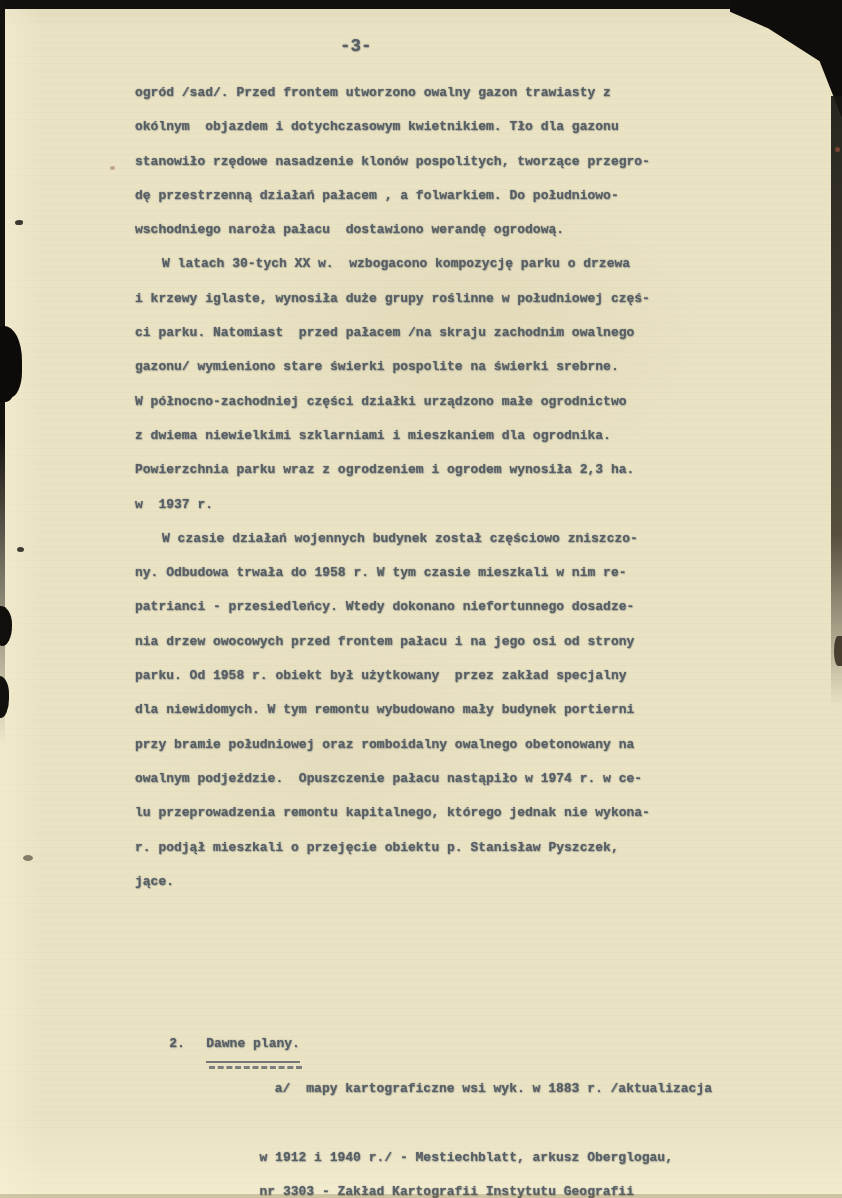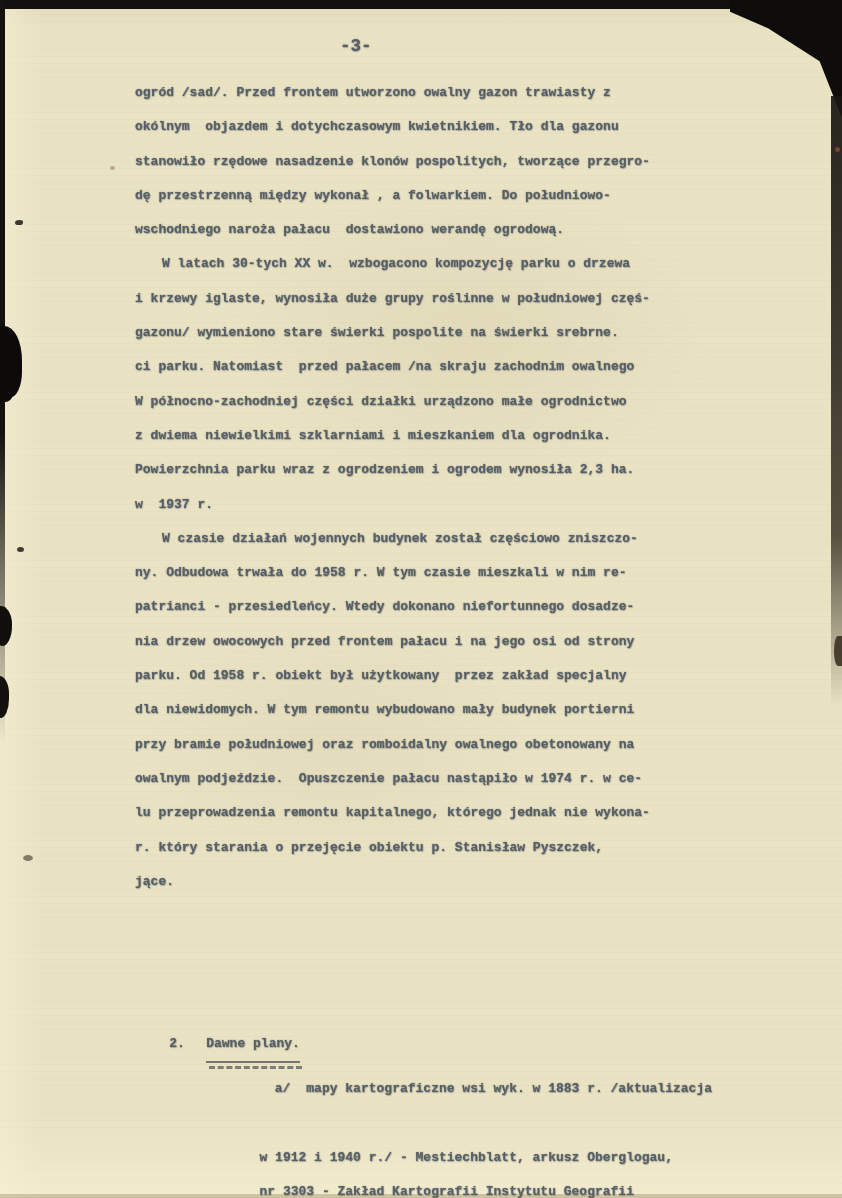--- a/index.html
+++ b/index.html
@@ -72,42 +72,42 @@
 <body>
 
 <div class="page">
 
   <div class="page-number typed">-3-</div>
 
   <div class="body-text typed">
     <div class="typed-line">ogród /sad/. Przed frontem utworzono owalny gazon trawiasty z</div>
     <div class="typed-line">okólnym  objazdem i dotychczasowym kwietnikiem. Tło dla gazonu</div>
     <div class="typed-line">stanowiło rzędowe nasadzenie klonów pospolitych, tworzące przegro-</div>
-    <div class="typed-line">dę przestrzenną między wykonał , a folwarkiem. Do południowo-</div>
+    <div class="typed-line">dę przestrzenną działań pałacem , a folwarkiem. Do południowo-</div>
     <div class="typed-line">wschodniego naroża pałacu  dostawiono werandę ogrodową.</div>
 
     <div class="typed-line indent">W latach 30-tych XX w.  wzbogacono kompozycję parku o drzewa</div>
     <div class="typed-line">i krzewy iglaste, wynosiła duże grupy roślinne w południowej częś-</div>
+    <div class="typed-line">ci parku. Natomiast  przed pałacem /na skraju zachodnim owalnego</div>
     <div class="typed-line">gazonu/ wymieniono stare świerki pospolite na świerki srebrne.</div>
-    <div class="typed-line">ci parku. Natomiast  przed pałacem /na skraju zachodnim owalnego</div>
     <div class="typed-line">W północno-zachodniej części działki urządzono małe ogrodnictwo</div>
     <div class="typed-line">z dwiema niewielkimi szklarniami i mieszkaniem dla ogrodnika.</div>
     <div class="typed-line">Powierzchnia parku wraz z ogrodzeniem i ogrodem wynosiła 2,3 ha.</div>
     <div class="typed-line">w  1937 r.</div>
 
     <div class="typed-line indent">W czasie działań wojennych budynek został częściowo zniszczo-</div>
     <div class="typed-line">ny. Odbudowa trwała do 1958 r. W tym czasie mieszkali w nim re-</div>
     <div class="typed-line">patrianci - przesiedleńcy. Wtedy dokonano niefortunnego dosadze-</div>
     <div class="typed-line">nia drzew owocowych przed frontem pałacu i na jego osi od strony</div>
     <div class="typed-line">parku. Od 1958 r. obiekt był użytkowany  przez zakład specjalny</div>
     <div class="typed-line">dla niewidomych. W tym remontu wybudowano mały budynek portierni</div>
     <div class="typed-line">przy bramie południowej oraz romboidalny owalnego obetonowany na</div>
     <div class="typed-line">owalnym podjeździe.  Opuszczenie pałacu nastąpiło w 1974 r. w ce-</div>
     <div class="typed-line">lu przeprowadzenia remontu kapitalnego, którego jednak nie wykona-</div>
-    <div class="typed-line">r. który starania o przejęcie obiektu p. Stanisław Pyszczek,</div>
+    <div class="typed-line">r. podjął mieszkali o przejęcie obiektu p. Stanisław Pyszczek,</div>
     <div class="typed-line">jące.</div>
   </div>
 
   <div class="heading typed typed-line">
     <span class="heading-num">2.</span><span class="heading-title">Dawne plany.</span>
   </div>
 
   <div class="list-block typed">
     <div class="typed-line">
       <span class="list-marker">a/</span><span>mapy kartograficzne wsi wyk. w 1883 r. /aktualizacja</span>

